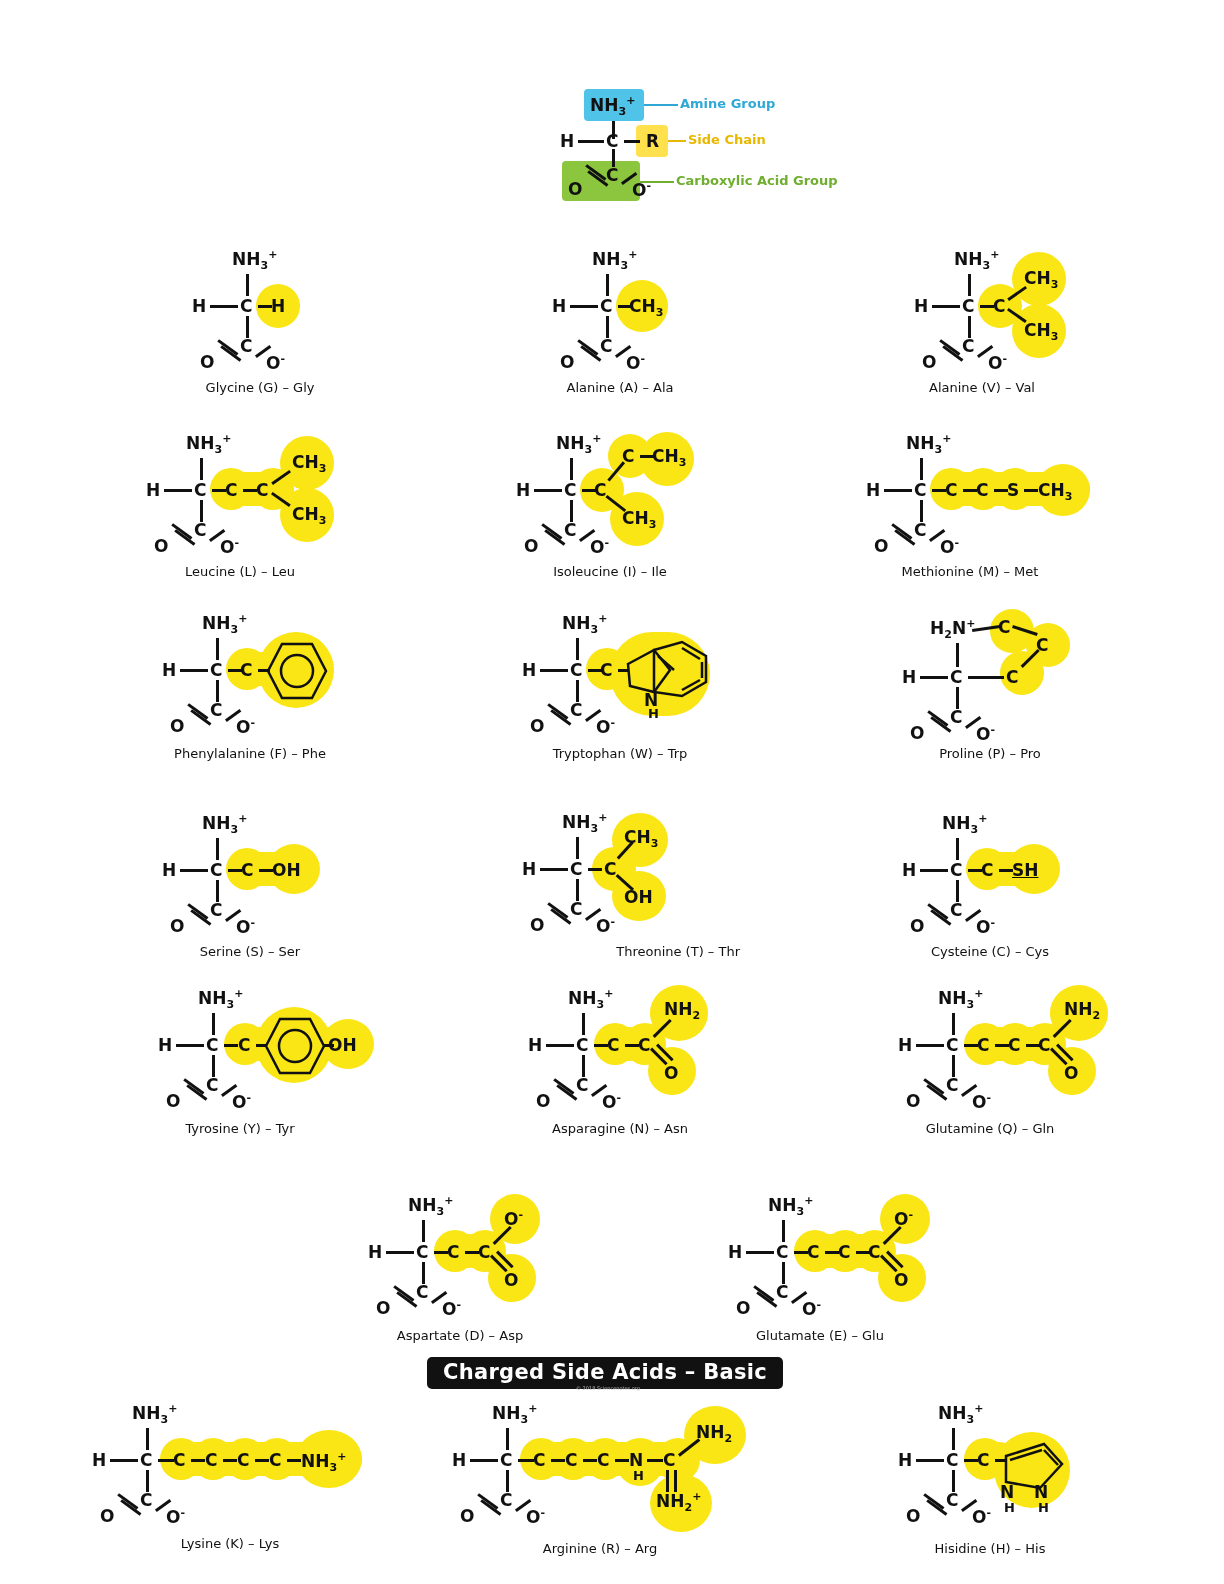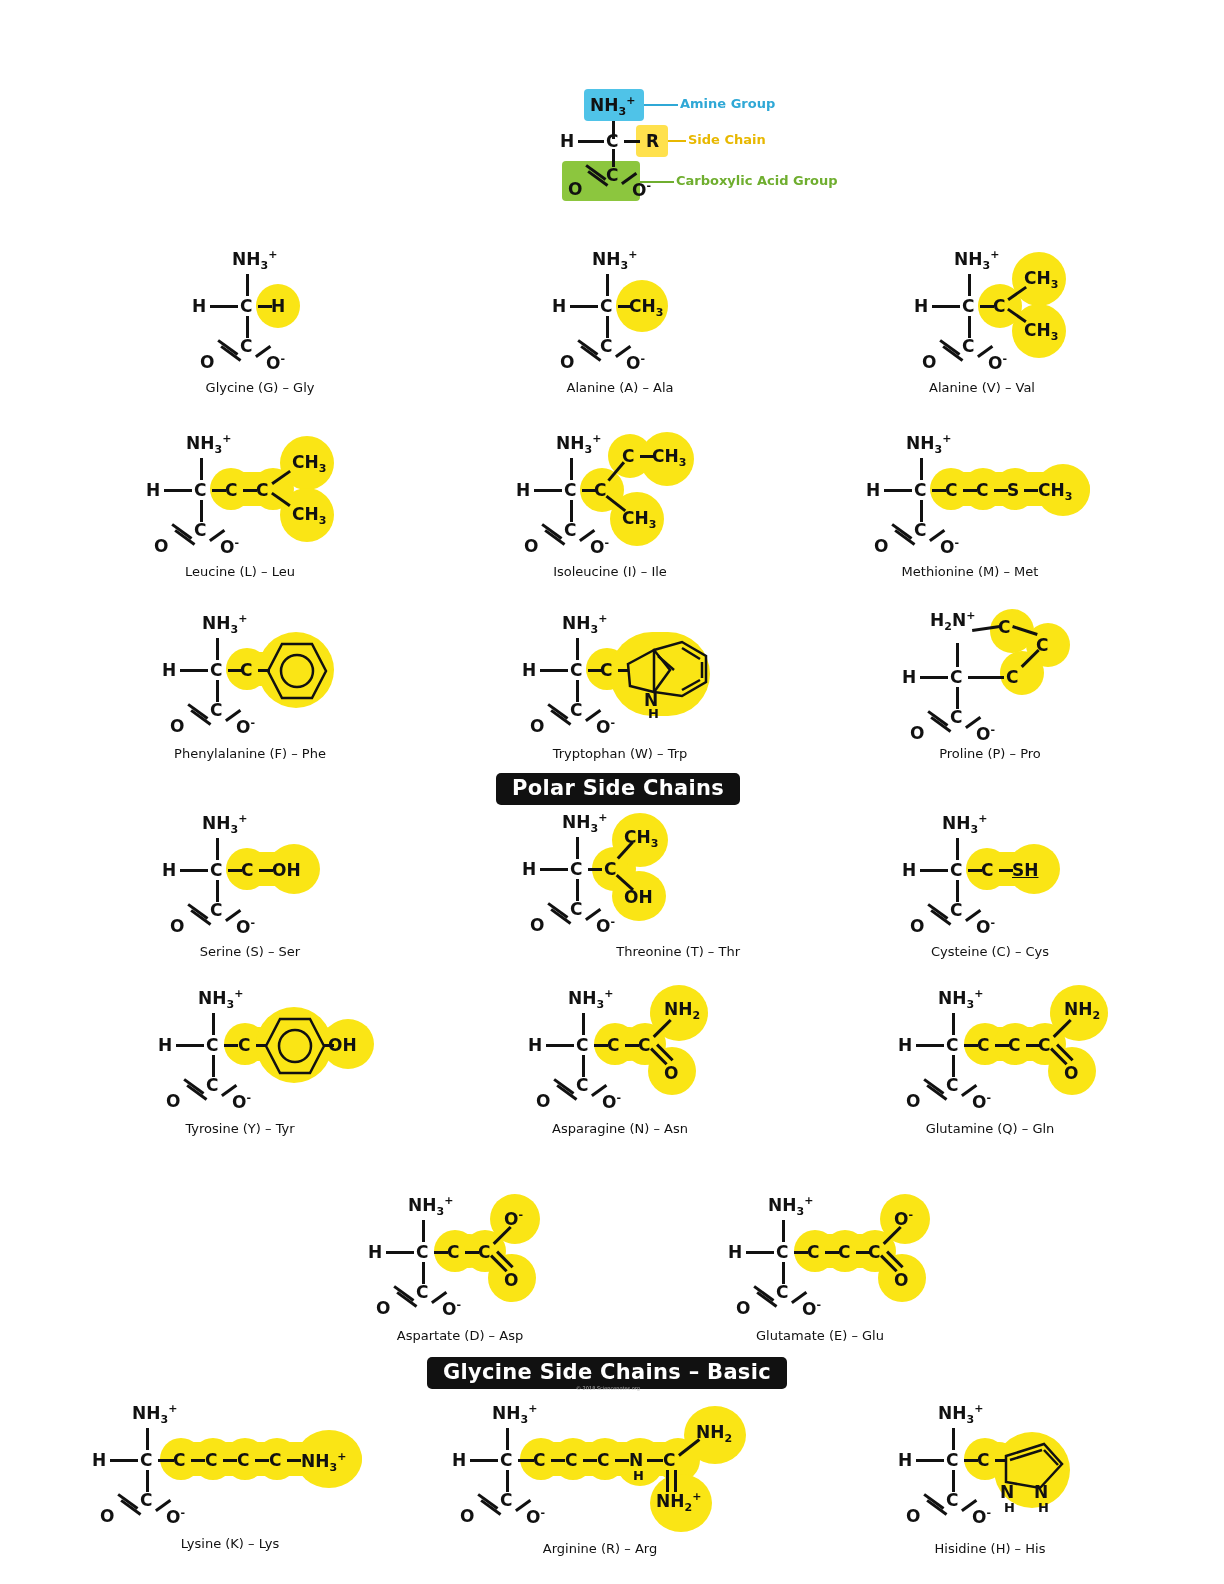--- a/index.html
+++ b/index.html
@@ -89,22 +89,21 @@
       <span>O</span><span class="sup">-</span>
     </div>
     <div class="bond" style="left:44px;top:86px;width:24px;height:2.5px;transform:rotate(36deg);"></div>
     <div class="bond" style="left:46px;top:92px;width:24px;height:2.5px;transform:rotate(36deg);"></div>
     <div class="bond" style="left:80px;top:92px;width:18px;height:2.5px;transform:rotate(-36deg);"></div>
 
     <div class="leader" style="left:100px;top:96px;width:34px;background:#6FAE2F;"></div>
     <div class="gf-leg leg-acid" style="left:136px;top:88px;">Carboxylic Acid Group</div>
   </div>
 
-  <div class="sectionbar" style="left:496px;top:773px;">Polar Side Chains</div>
-  <div class="sectionbar" style="left:427px;top:1357px;">Glycine Side Chains – Basic</div>
+  <div class="sectionbar" style="left:427px;top:1357px;">Charged Side Acids – Basic</div>
 
   <div class="mol" style="left:150px;top:248px;width:220px;height:150px;">
     <div class="hl" style="left:106px;top:36px;width:44px;height:44px;"></div>
     <div class="lbl" style="left:82px;top:0px;">NH<span class="sub">3</span><span class="sup">+</span></div>
     <div class="bond v" style="left:96px;top:26px;height:22px;"></div>
     <div class="lbl" style="left:42px;top:48px;">H</div>
     <div class="bond h" style="left:60px;top:57px;width:28px;"></div>
     <div class="lbl" style="left:90px;top:48px;">C</div>
     <div class="bond h" style="left:108px;top:57px;width:14px;"></div>
     <div class="lbl" style="left:121px;top:48px;">H</div>
@@ -303,21 +302,21 @@
     <div class="bond" style="left:46px;top:100px;width:24px;height:2.5px;transform:rotate(36deg);"></div>
     <div class="bond" style="left:49px;top:106px;width:24px;height:2.5px;transform:rotate(36deg);"></div>
     <div class="bond" style="left:84px;top:104px;width:18px;height:2.5px;transform:rotate(-36deg);"></div>
     <div class="name" style="left:-20px;top:136px;width:280px;">Tryptophan (W) – Trp</div>
   </div>
 
   <div class="mol" style="left:880px;top:605px;width:240px;height:160px;">
     <div class="hl" style="left:110px;top:4px;width:44px;height:44px;"></div>
     <div class="hl" style="left:146px;top:18px;width:44px;height:44px;"></div>
     <div class="hl" style="left:120px;top:46px;width:44px;height:44px;"></div>
-    <div class="lbl" style="left:50px;top:4px;">H<span class="sub">2</span>N<span class="sup">+</span></div>
+    <div class="lbl" style="left:50px;top:12px;">H<span class="sub">2</span>N<span class="sup">+</span></div>
     <div class="bond v" style="left:76px;top:38px;height:24px;"></div>
     <div class="lbl" style="left:22px;top:62px;">H</div>
     <div class="bond h" style="left:40px;top:71px;width:28px;"></div>
     <div class="lbl" style="left:70px;top:62px;">C</div>
     <div class="bond h" style="left:88px;top:71px;width:36px;"></div>
     <div class="lbl" style="left:126px;top:62px;">C</div>
     <div class="bond" style="left:138px;top:52px;width:24px;height:2.5px;transform:rotate(-45deg);"></div>
     <div class="lbl" style="left:156px;top:30px;">C</div>
     <div class="bond" style="left:132px;top:24px;width:26px;height:2.5px;transform:rotate(18deg);"></div>
     <div class="lbl" style="left:118px;top:12px;">C</div>

